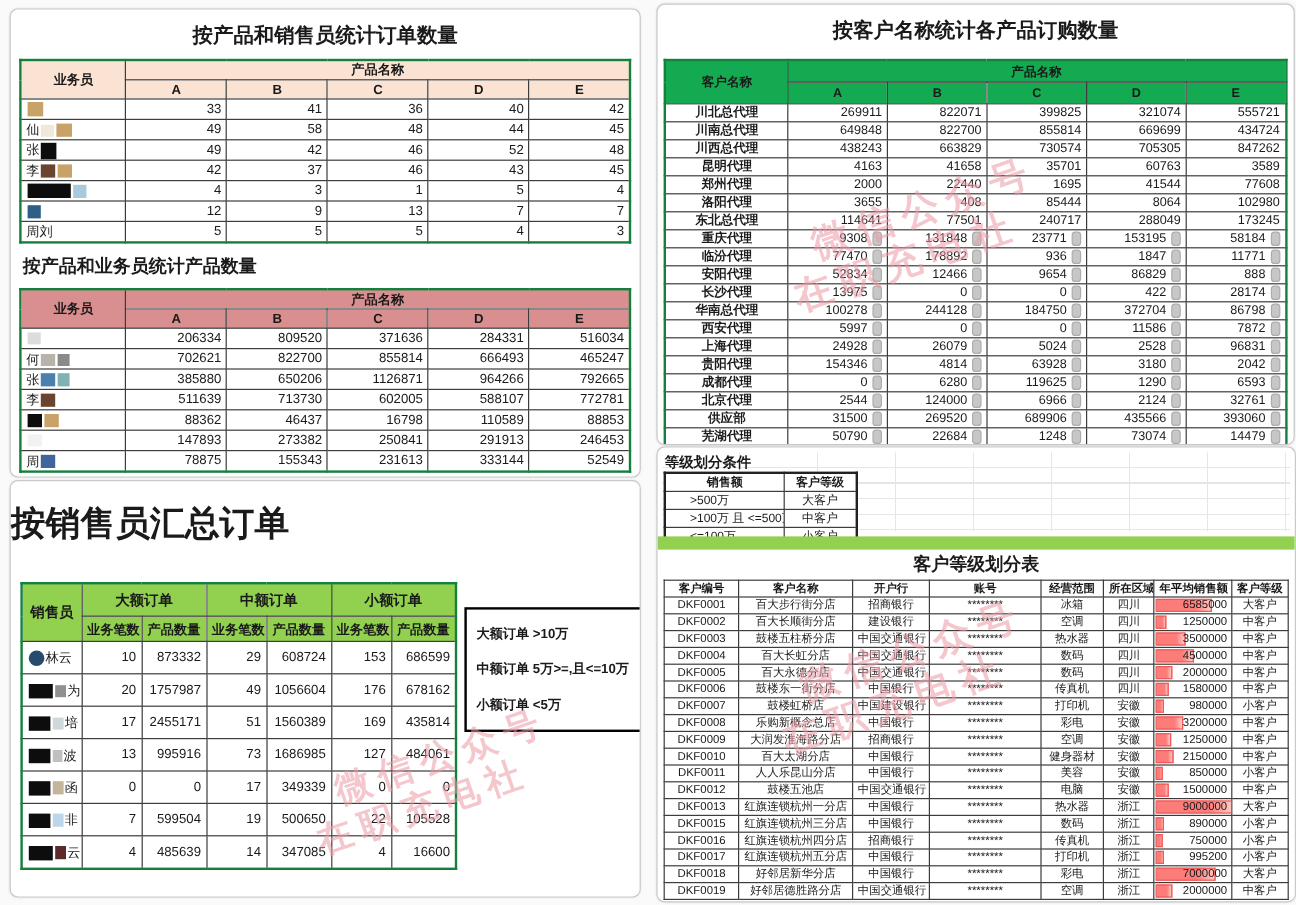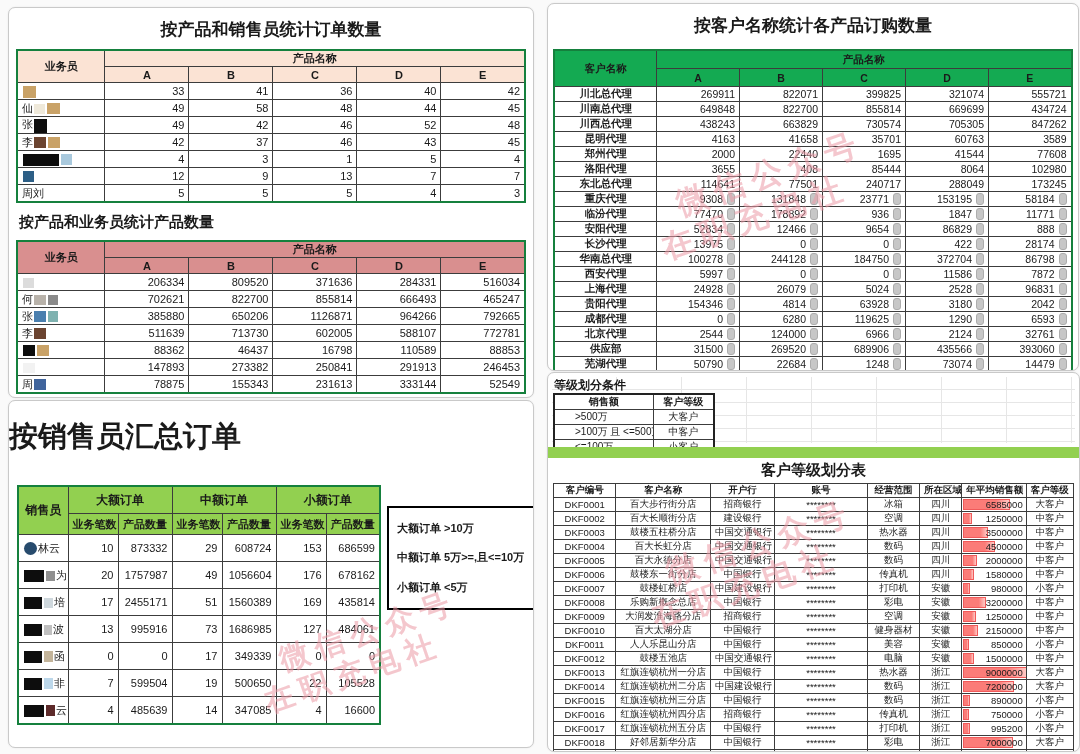--- a/index.html
+++ b/index.html
@@ -1162,30 +1162,20 @@
           <td>DKF0013</td>
           <td>红旗连锁杭州一分店</td>
           <td>中国银行</td>
           <td>********</td>
           <td>热水器</td>
           <td>浙江</td>
           <td class="barcell"><div class="bar" style="width: 100%;"></div><span class="v">9000000</span></td>
           <td>大客户</td>
         </tr>
         <tr>
-          <td>DKF0014</td>
-          <td>红旗连锁杭州二分店</td>
-          <td>中国建设银行</td>
-          <td>********</td>
-          <td>数码</td>
-          <td>浙江</td>
-          <td class="barcell"><div class="bar" style="width: 80%;"></div><span class="v">7200000</span></td>
-          <td>大客户</td>
-        </tr>
-        <tr>
           <td>DKF0015</td>
           <td>红旗连锁杭州三分店</td>
           <td>中国银行</td>
           <td>********</td>
           <td>数码</td>
           <td>浙江</td>
           <td class="barcell"><div class="bar" style="width: 9.88889%;"></div><span class="v">890000</span></td>
           <td>小客户</td>
         </tr>
         <tr>

